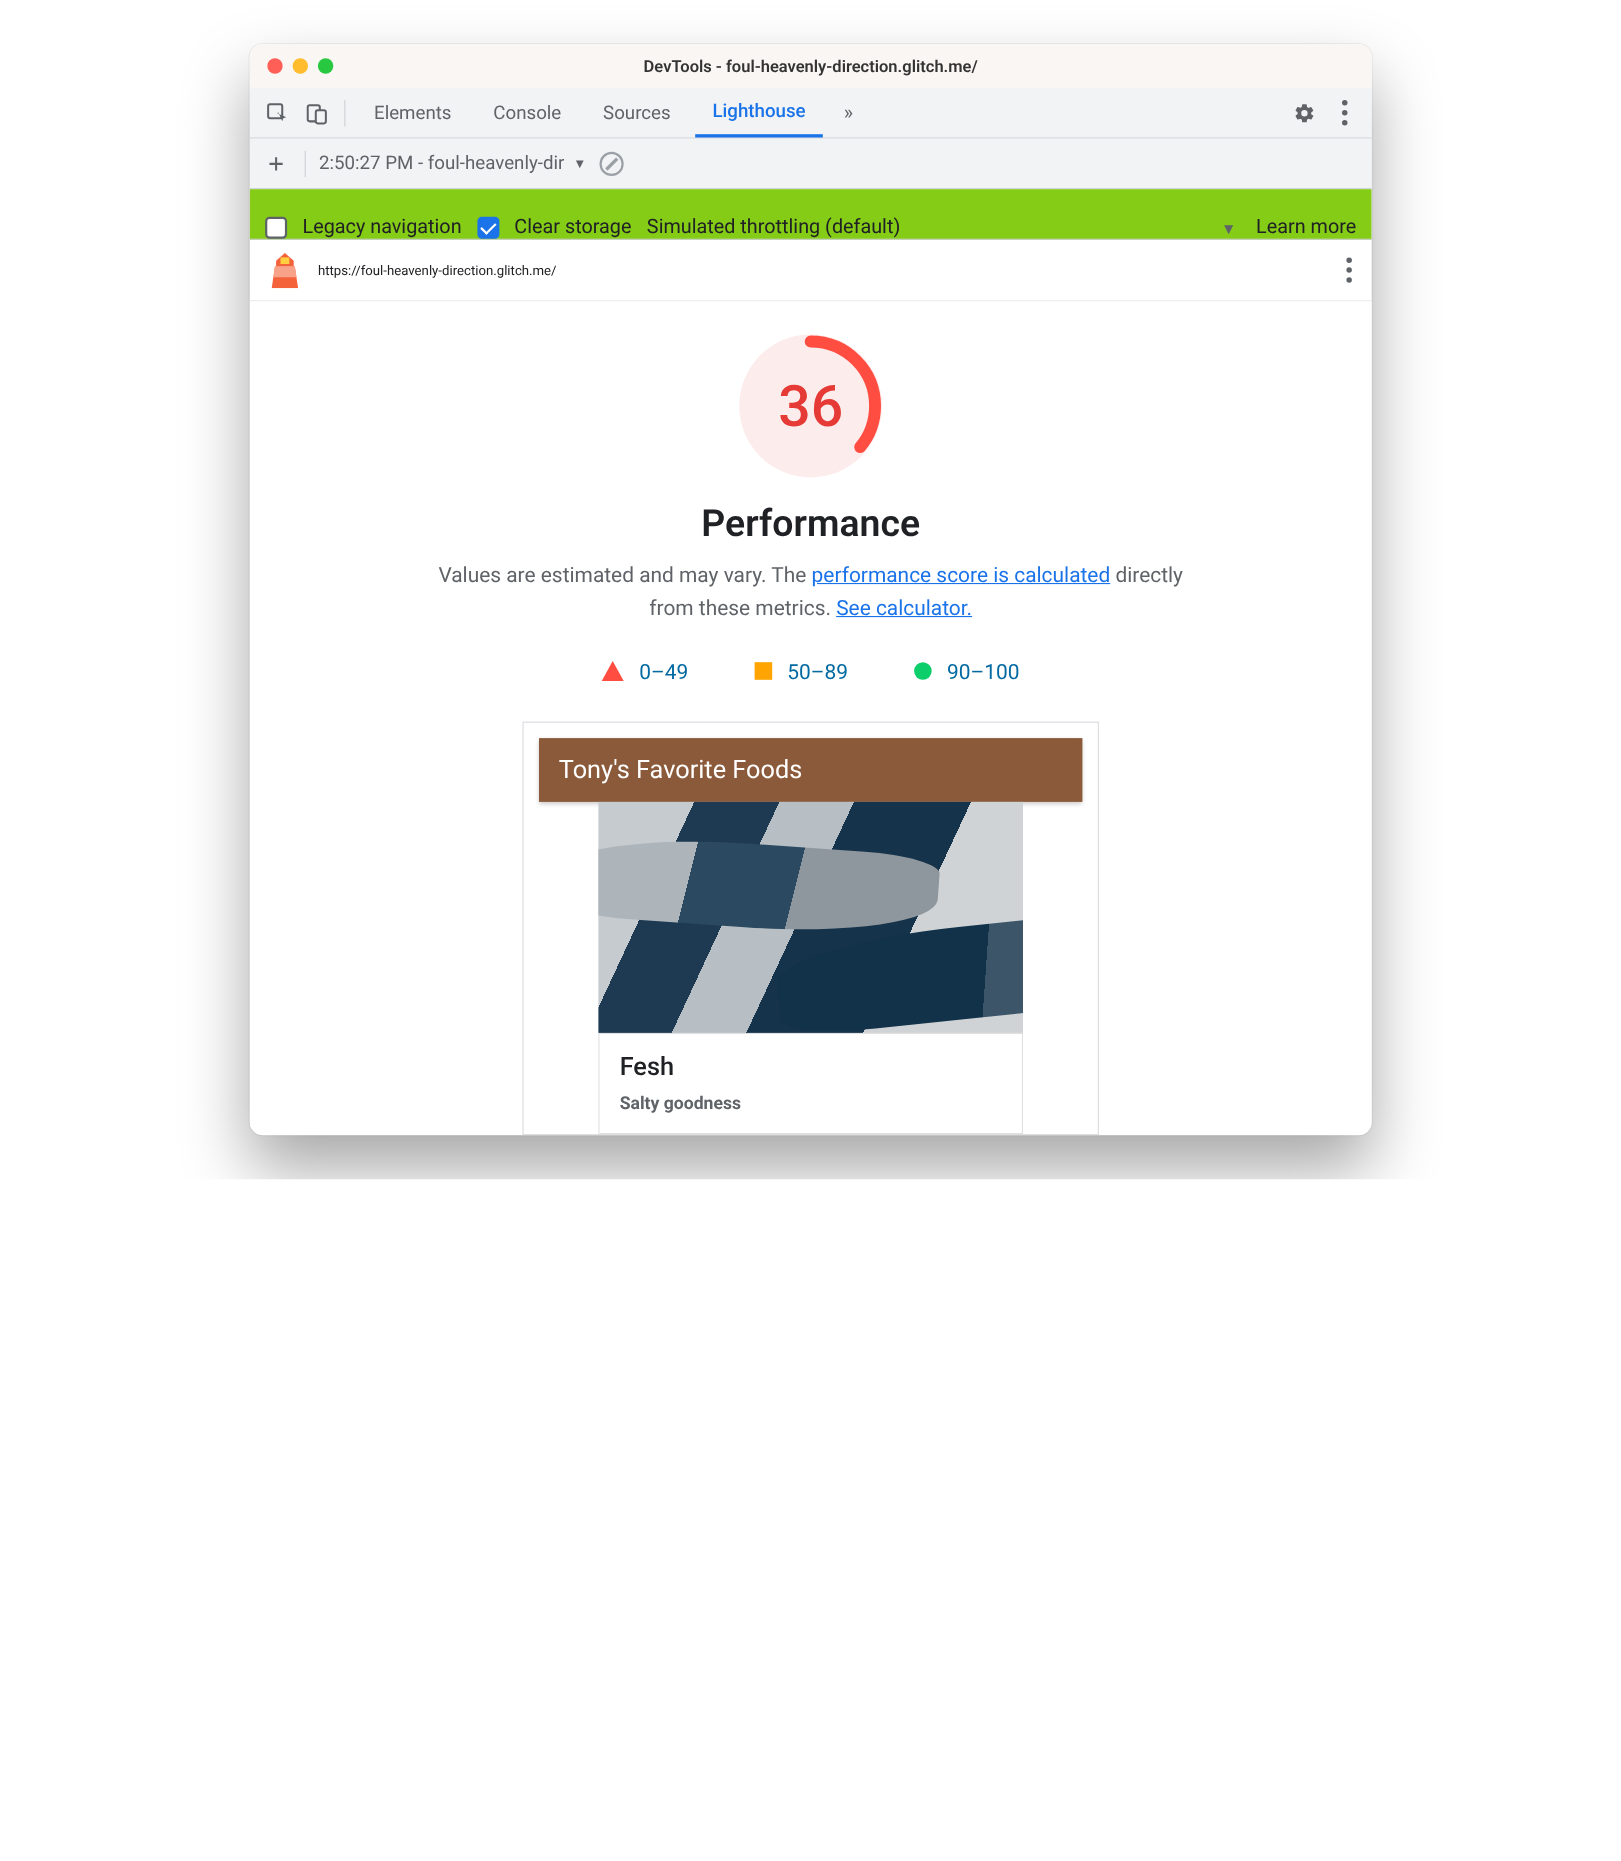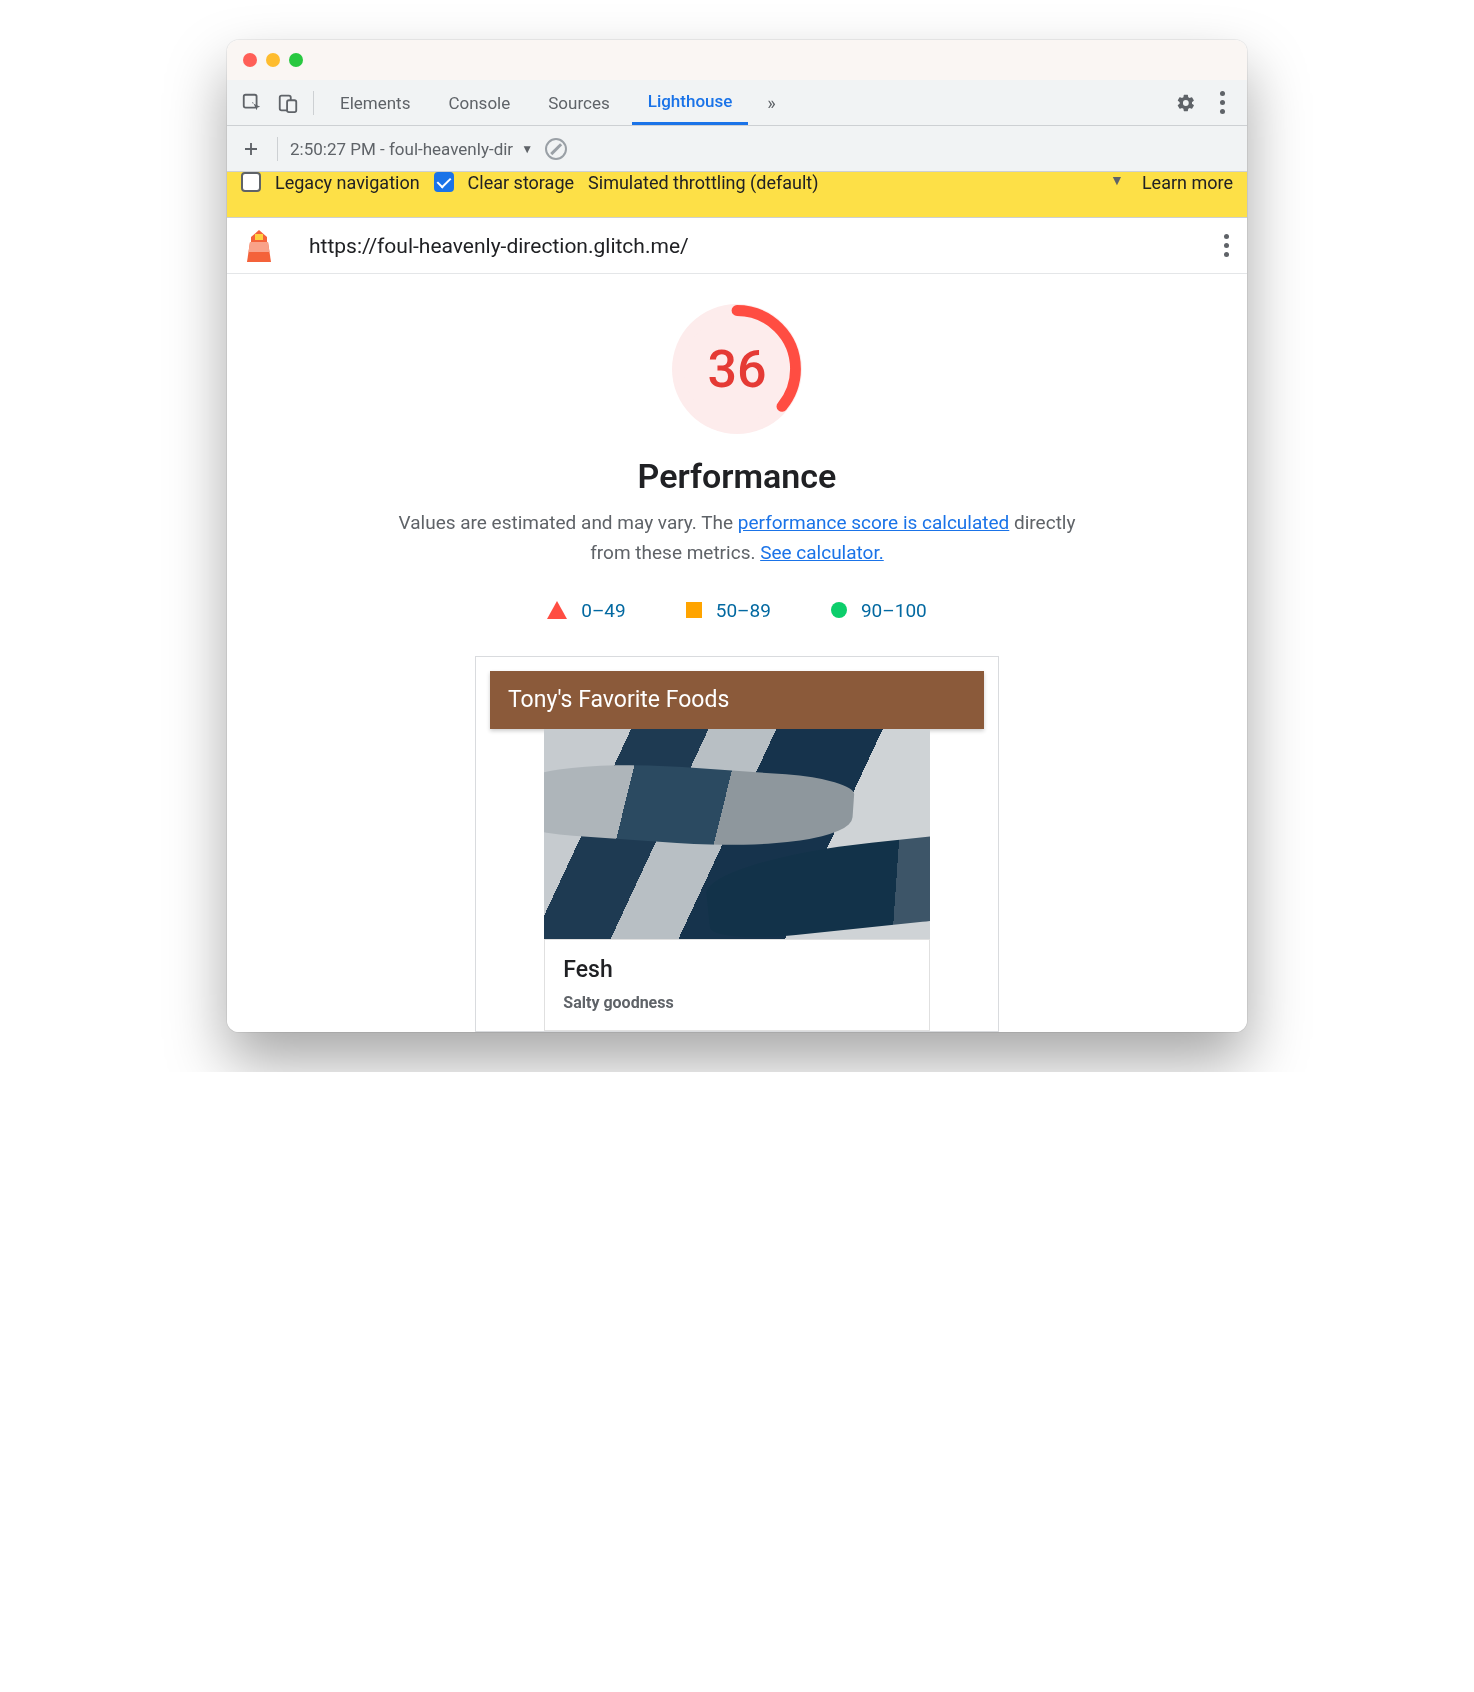--- a/index.html
+++ b/index.html
@@ -65,37 +65,37 @@
   .dropdown-pill{
     display:flex;align-items:center;gap:8px;max-width:300px;
   }
   .dropdown-pill .txt{white-space:nowrap;overflow:hidden;text-overflow:clip;max-width:260px;}
   .tri{font-size:12px;color:#5f6368;}
   .blocked-icon{width:22px;height:22px;border:2.5px solid #9aa0a6;border-radius:50%;position:relative;}
   .blocked-icon::after{content:"";position:absolute;left:2px;right:2px;top:50%;height:2.5px;background:#9aa0a6;transform:translateY(-50%) rotate(-45deg);}
 
   
   .optbar{
-    display:flex;align-items:flex-start;height:46px;background:#fde047;
+    display:flex;align-items:flex-end;height:46px;background:#84cc16;
     border-bottom:1px solid #cdd0d3;padding:0 14px;gap:14px;font-size:18px;color:#202124;
   }
   .chk{width:20px;height:20px;border:2px solid #5f6368;border-radius:4px;background:#fff;display:flex;align-items:center;justify-content:center;}
   .chk.checked{background:#1a73e8;border-color:#1a73e8;}
   .chk.checked::after{content:"";width:6px;height:11px;border:solid #fff;border-width:0 2.5px 2.5px 0;transform:rotate(45deg) translate(-1px,-1px);}
   .learn{color:#202124;}
   .optbar .spacer{flex:1;}
   .tri2{font-size:14px;color:#5f6368;margin-right:4px;}
 
   
   .urlrow{
     display:flex;align-items:center;height:56px;padding:0 18px;gap:16px;
     border-bottom:1px solid #e4e6e8;
   }
   .lhicon{width:28px;height:32px;display:flex;align-items:center;justify-content:center;}
-  .urlrow .url{font-size:21px;color:#202124;margin-left:20px;}
+  .urlrow .url{font-size:12px;color:#202124;}
   .urlrow .spacer{flex:1;}
   .kebab{display:flex;flex-direction:column;gap:4px;}
   .kebab span{width:5px;height:5px;background:#5f6368;border-radius:50%;}
 
   
   .report{background:#fff;padding:24px 30px 0;}
   .gaugewrap{display:flex;justify-content:center;margin-top:6px;}
   .gauge{width:130px;height:130px;position:relative;}
   .gauge .bg{position:absolute;inset:0;border-radius:50%;background:#fdecec;}
   .gauge svg{position:absolute;inset:0;transform:rotate(-90deg);}
@@ -134,20 +134,21 @@
 <body>
 
 <div class="window">
 
   <div class="titlebar">
     <div class="traffic">
       <div class="dot red"></div>
       <div class="dot yellow"></div>
       <div class="dot green"></div>
     </div>
+    <div class="title">DevTools - foul-heavenly-direction.glitch.me/</div>
   </div>
 
   <div class="devtabs">
     <div class="icon-btn">
       <svg class="icon-svg" width="22" height="22" viewBox="0 0 24 24" fill="none" stroke="#5f6368" stroke-width="2">
           <rect x="3" y="3" width="14" height="14" rx="2"></rect>
           <path d="M12 12 l9 4 -3 1 -1 3 -4 -9z" fill="#5f6368" stroke="none"></path>
         </svg>
     </div>
     <div class="icon-btn">

